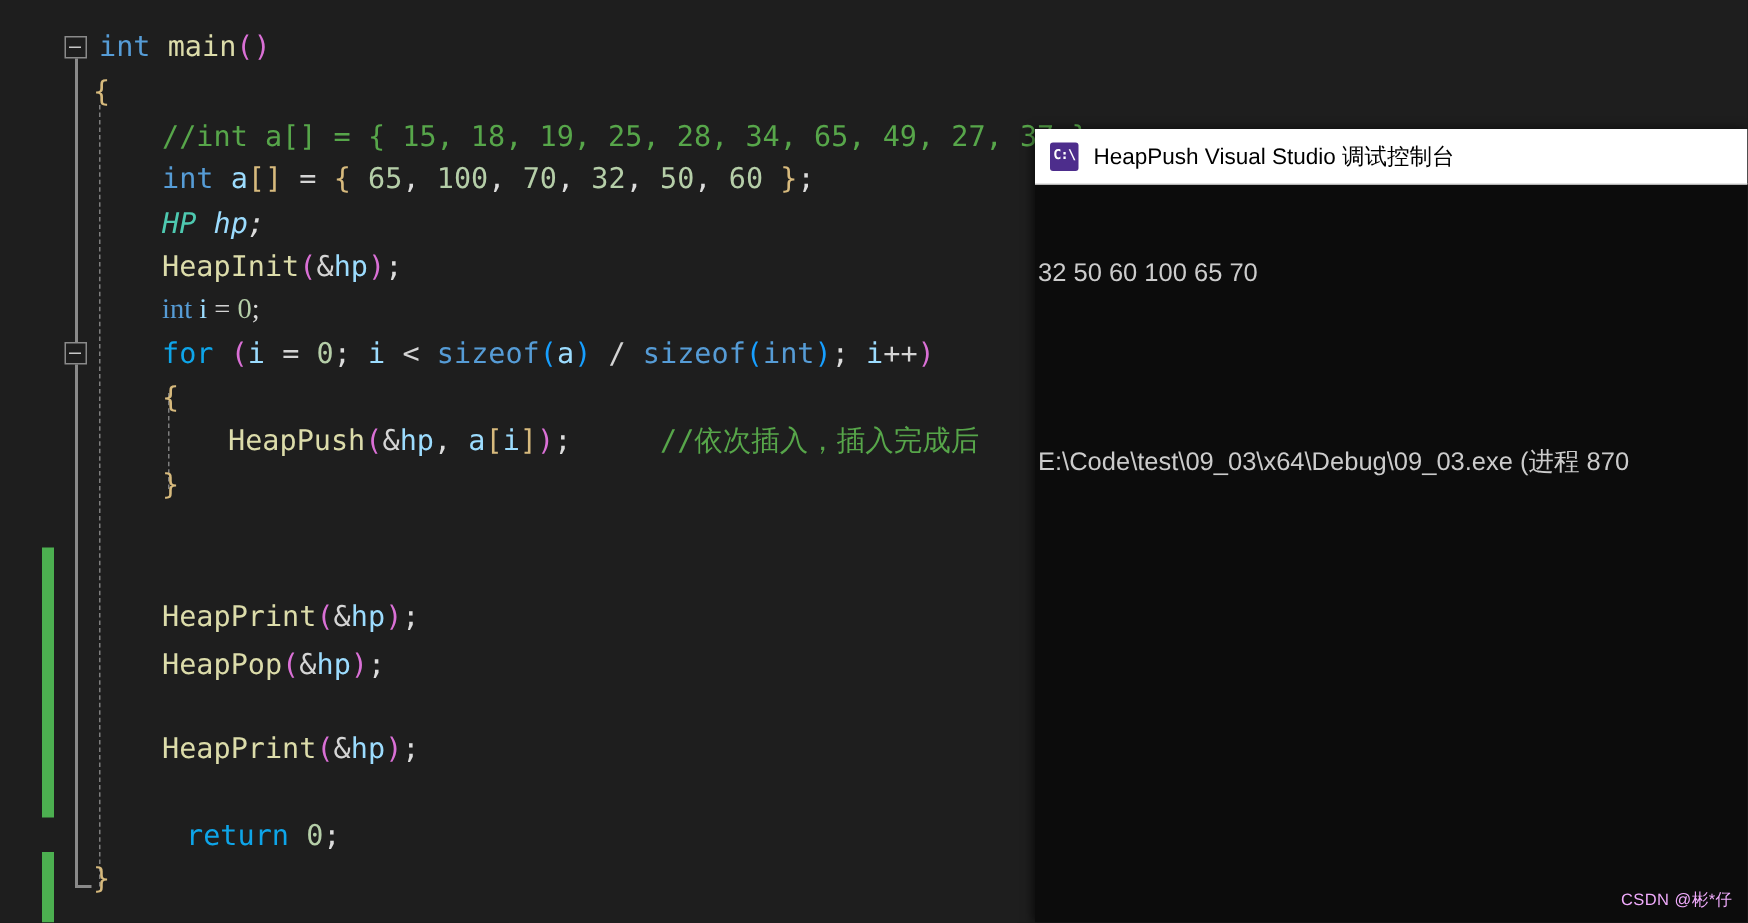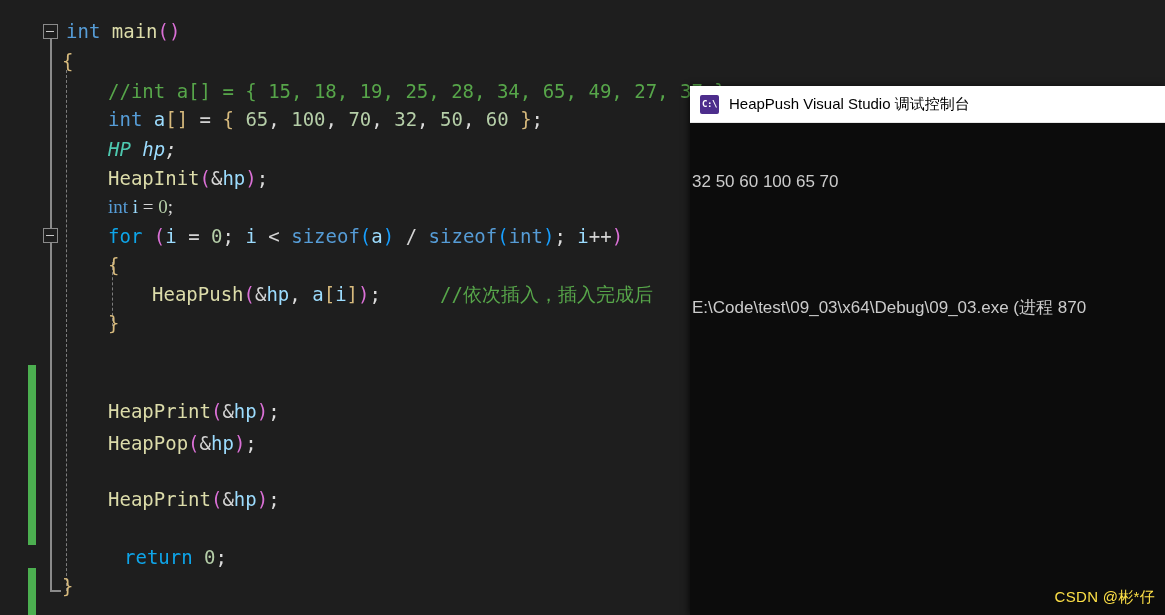--- a/index.html
+++ b/index.html
@@ -92,21 +92,21 @@
     font-size:17px; line-height:21px;
     white-space:pre;
     overflow:hidden;
     height:388px;
   }
   #console-body .cline{ padding-left:2px; white-space:pre; }
 
   
   #watermark{
     position:absolute; right:10px; bottom:8px;
-    color:#fde047; font-size:15px;
+    color:#f0abfc; font-size:11px;
     font-family:"Liberation Sans","DejaVu Sans",sans-serif;
     letter-spacing:.3px;
   }
 </style>
 </head>
 <body>
 
 <div id="root">
 
   <div id="editor">

